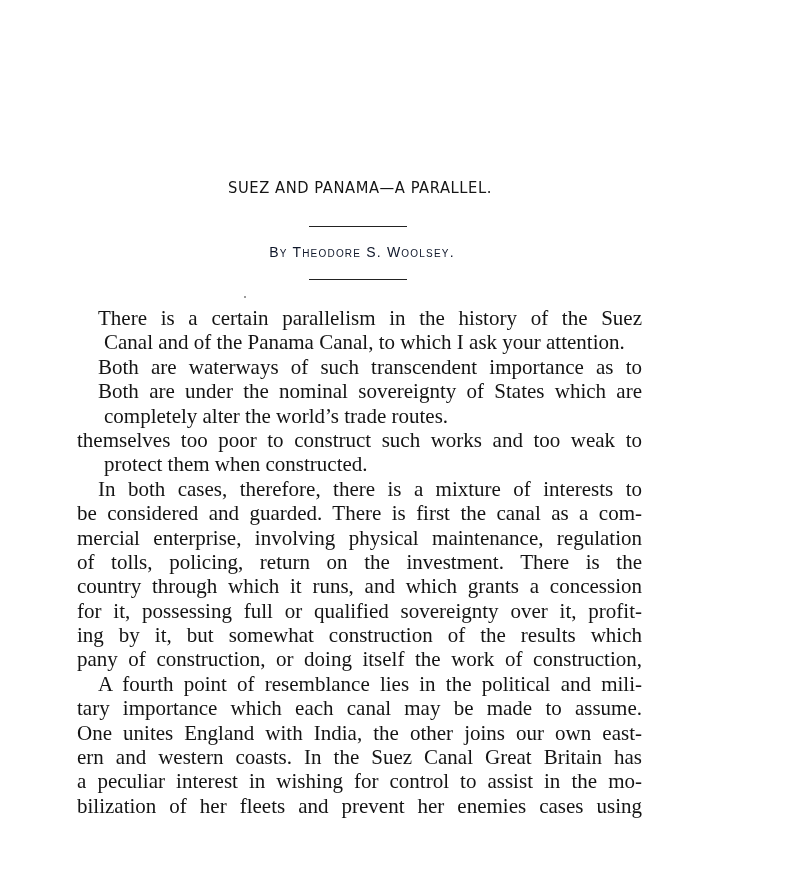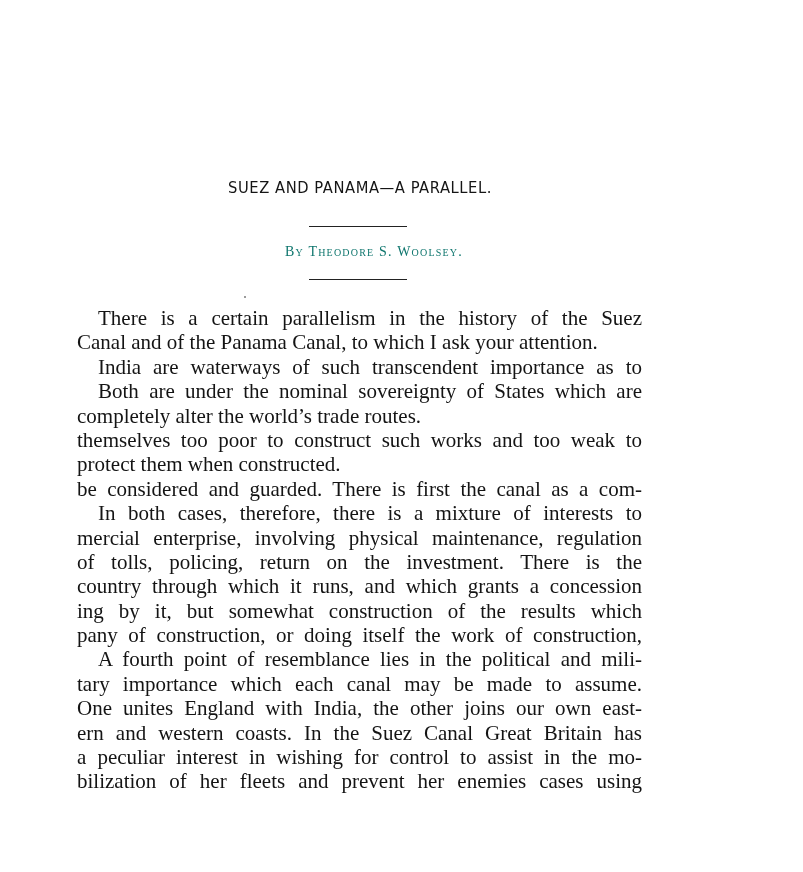--- a/index.html
+++ b/index.html
@@ -37,28 +37,28 @@
       left: 309px;
       width: 98px;
       height: 0;
       border-top: 1.6px solid #222;
     }
     .rule.r1 { top: 226px; }
     .rule.r2 { top: 279px; }
     .byline {
       position: absolute;
       top: 244px;
-      left: 16px;
+      left: 4px;
       width: 716px;
       text-align: center;
-      font-family: Liberation Serif, serif;
+      font-family: Liberation Sans, sans-serif;
       font-size: 14px;
       letter-spacing: 1.2px;
       font-variant: small-caps;
-      color: #0f766e;
+      color: #0f172a;
     }
     .speck {
       position: absolute;
       left: 244px;
       top: 296px;
       width: 1.5px;
       height: 1.5px;
       background: #888;
       border-radius: 50%;
     }
@@ -73,45 +73,46 @@
       color: #141414;
     }
     .line {
       display: block;
       white-space: nowrap;
       text-align: justify;
       text-align-last: justify;
       height: 24.4px;
     }
     .line.indent { padding-left: 21px; }
-    .line.last { text-align-last: left; }
+    .line.last { text-align-last: left; margin-left: 27px; }
   </style>
 </head>
 <body>
 
 <div class="page">
   <div class="title">SUEZ AND PANAMA—A PARALLEL.</div>
   <div class="rule r1"></div>
   <div class="byline">By Theodore S. Woolsey.</div>
   <div class="rule r2"></div>
   <div class="speck"></div>
 
   <div class="body-text" id="body-text">
       <span class="line indent">There is a certain parallelism in the history of the Suez</span>
       <span class="line last">Canal and of the Panama Canal, to which I ask your attention.</span>
-      <span class="line indent">India are waterways of such transcendent importance as to</span>
+      <span class="line indent">Both are waterways of such transcendent importance as to</span>
       <span class="line indent">Both are under the nominal sovereignty of States which are</span>
       <span class="line last">completely alter the world’s trade routes.</span>
       <span class="line">themselves too poor to construct such works and too weak to</span>
       <span class="line last">protect them when constructed.</span>
+      <span class="line indent">In both cases, therefore, there is a mixture of interests to</span>
       <span class="line">be considered and guarded.  There is first the canal as a com-</span>
-      <span class="line indent">In both cases, therefore, there is a mixture of interests to</span>
       <span class="line">mercial enterprise, involving physical maintenance, regulation</span>
       <span class="line">of tolls, policing, return on the investment.  There is the</span>
       <span class="line">country through which it runs, and which grants a concession</span>
+      <span class="line">for it, possessing full or qualified sovereignty over it, profit-</span>
       <span class="line">ing by it, but somewhat construction of the results which</span>
       <span class="line">pany of construction, or doing itself the work of construction,</span>
       <span class="line indent">A fourth point of resemblance lies in the political and mili-</span>
       <span class="line">tary importance which each canal may be made to assume.</span>
       <span class="line">One unites England with India, the other joins our own east-</span>
       <span class="line">ern and western coasts.  In the Suez Canal Great Britain has</span>
       <span class="line">a peculiar interest in wishing for control to assist in the mo-</span>
       <span class="line">bilization of her fleets and prevent her enemies cases using</span>
     </div>
 </div>

